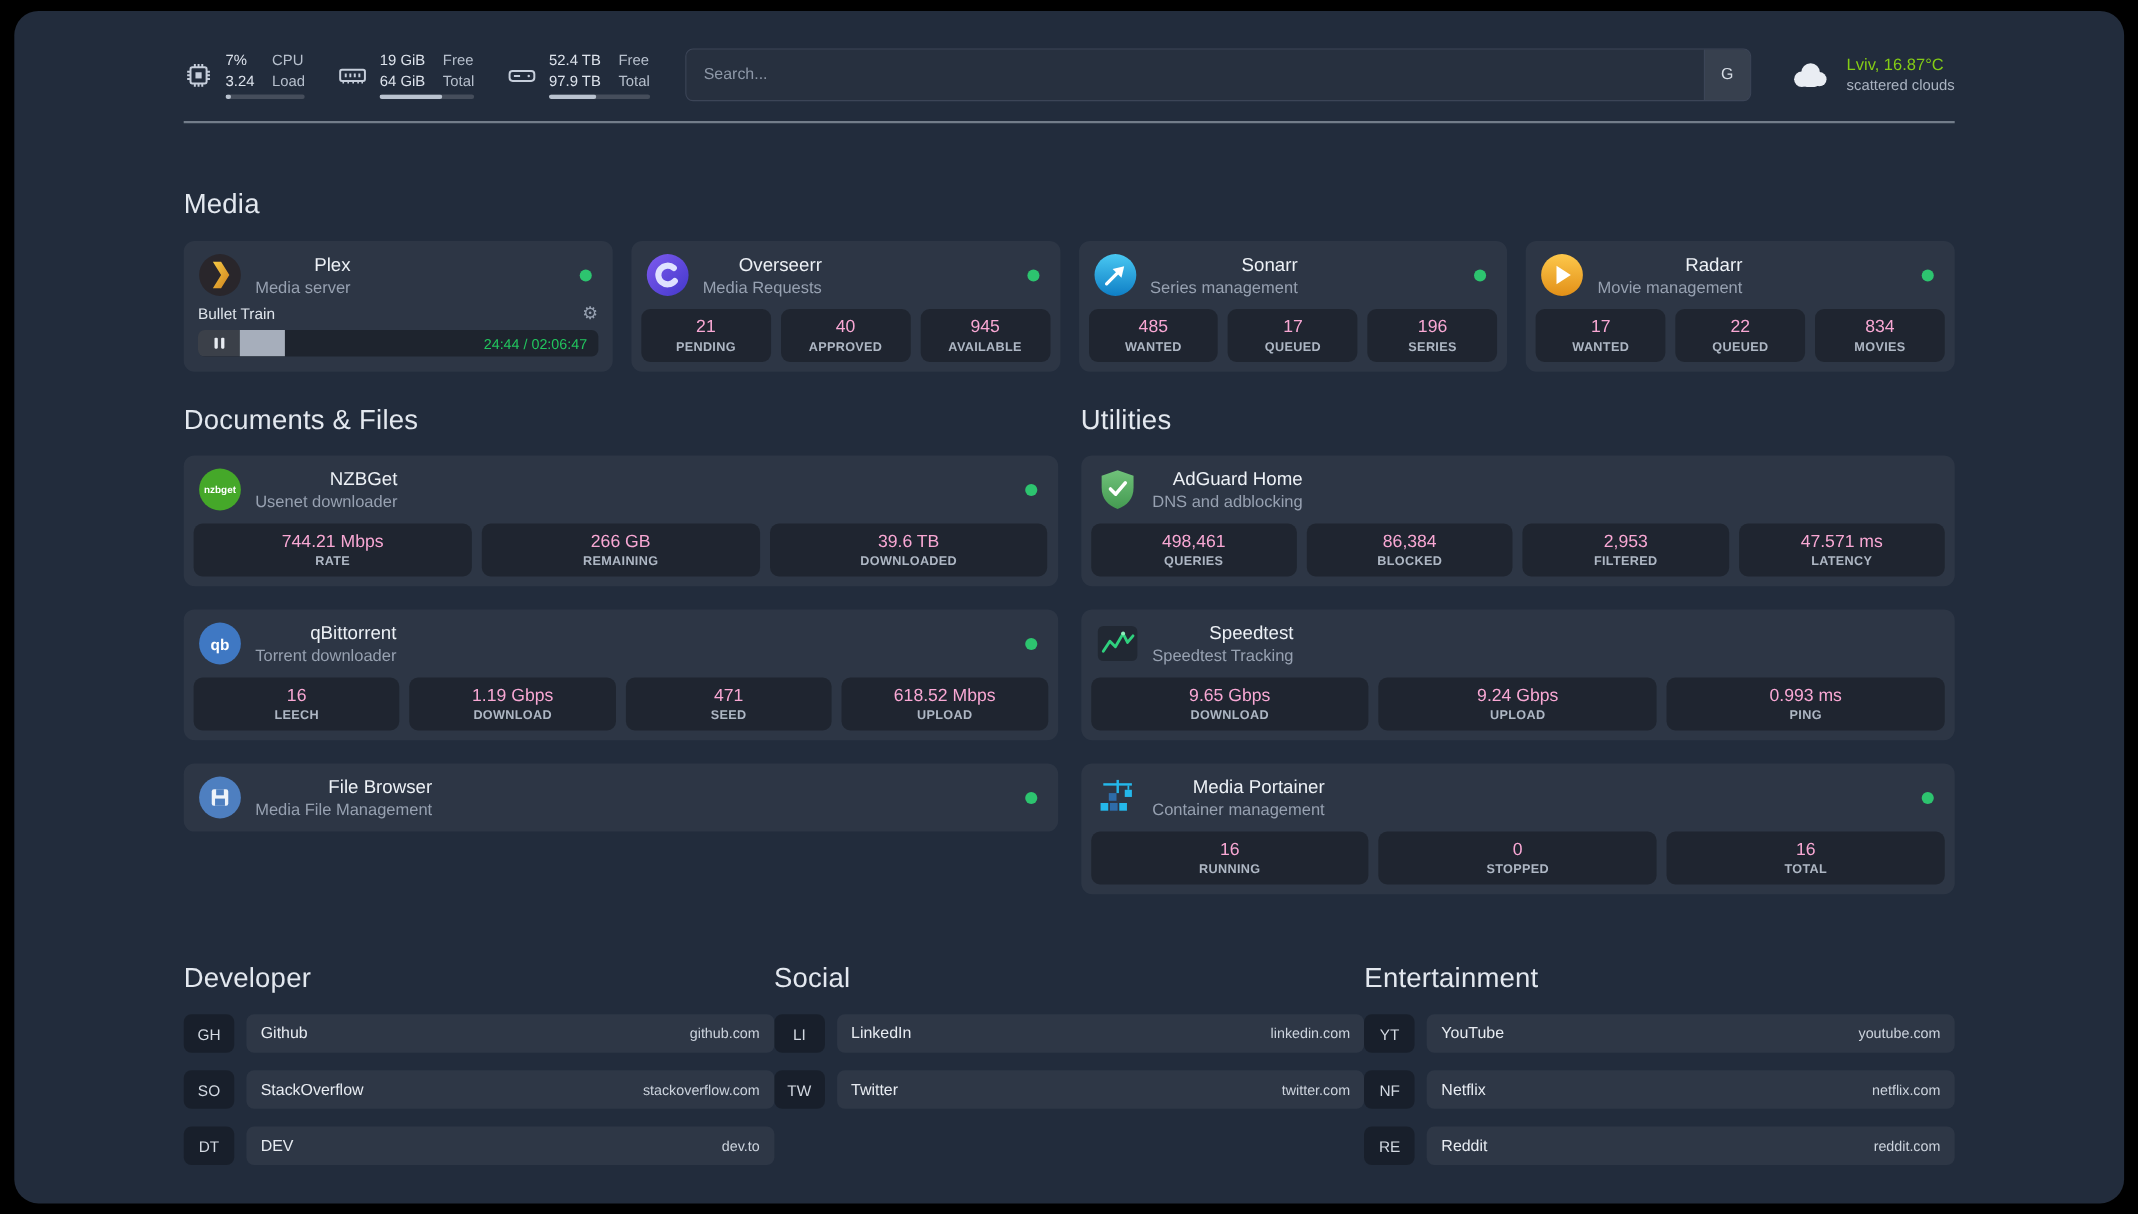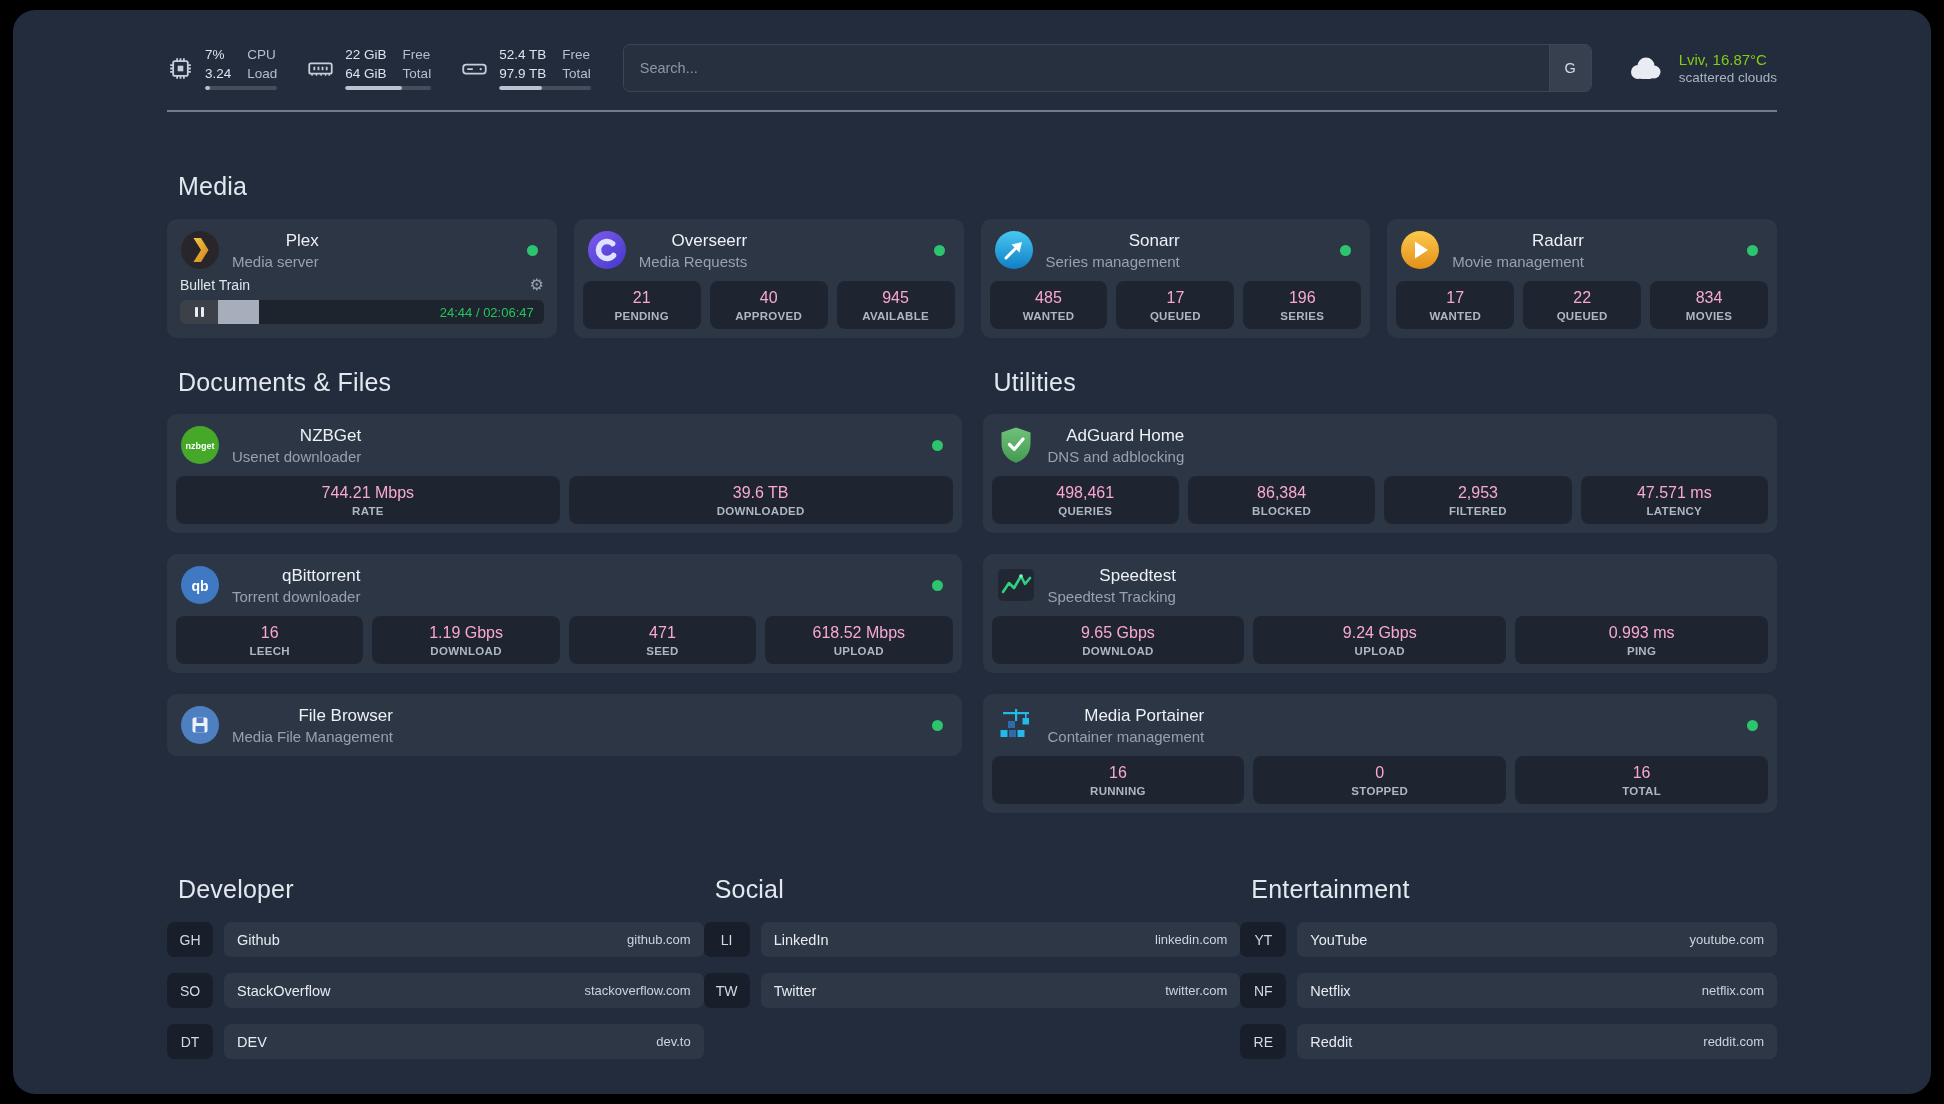--- a/index.html
+++ b/index.html
@@ -32,21 +32,21 @@
                      border-left: 1px solid #3c4557; color: #d6dce5; font-size: 14.5px;
                      cursor: pointer; font-family: inherit; }
 
   .weather { display: flex; gap: 13px; align-items: center; flex: none; }
   .w-loc  { font-size: 15px; color: #84cc16; }
   .w-cond { font-size: 13.5px; color: #aab3c1; margin-top: 2px; }
 
   .divider { margin-top: 18px; border-bottom: 2px solid rgba(196,205,216,0.5); }
 
   
-  .section-title { font-size: 25px; font-weight: 500; color: #e3e8ef; letter-spacing: 0.2px; margin-left: 11px; }
+  .section-title { font-size: 25px; font-weight: 500; color: #e3e8ef; letter-spacing: 0.2px; }
   .media-section { margin-top: 60px; }
   .media-grid { display: grid; grid-template-columns: repeat(4, 1fr); gap: 17px; margin-top: 18px; }
 
   .card { background: rgba(255,255,255,0.05); border-radius: 10px; padding: 9px; cursor: pointer; }
   .card-head { display: flex; align-items: center; gap: 12px; min-height: 42px; padding: 2px 4px; text-align: right; }
   .svc-icon { width: 40px; height: 40px; flex: none; display: flex; }
   .svc-name { font-size: 17px; color: #edf1f6; font-weight: 500; }
   .svc-sub  { font-size: 15px; color: #97a1b1; margin-top: 2px; }
   .dot { width: 11px; height: 11px; border-radius: 50%; background: #2dc46f; margin-left: auto;
          margin-right: 6px; flex: none; }
@@ -125,21 +125,21 @@
           <span class="res-icon">
             <svg width="27" height="27" viewBox="0 0 24 24" fill="none" stroke="#c6cedb" stroke-width="1.6">
               <rect x="2" y="7.5" width="20" height="9" rx="1.5"></rect>
               <path d="M6.5 10.5v3 M10.2 10.5v3 M13.8 10.5v3 M17.5 10.5v3"></path>
               <path d="M4.5 16.5v2 M8.5 16.5v2 M12.5 16.5v2 M16.5 16.5v2 M19.8 16.5v2" stroke-width="1.3"></path>
             </svg>
           </span>
           <div class="res-body">
             <div class="res-cols">
               <div class="res-col">
-                <div class="res-line">22 GiB</div>
+                <div class="res-line">19 GiB</div>
                 <div class="res-line">64 GiB</div>
               </div>
               <div class="res-col dim">
                 <div class="res-line">Free</div>
                 <div class="res-line">Total</div>
               </div>
             </div>
             <div class="res-bar">
               <div class="res-fill" style="width: 66%;"></div>
             </div>
@@ -367,20 +367,24 @@
               <div class="svc-sub">Usenet downloader</div>
             </div>
             <span class="dot"></span>
           </div>
           <div class="stats">
             <div class="stat">
               <div class="stat-value">744.21 Mbps</div>
               <div class="stat-label">RATE</div>
             </div>
             <div class="stat">
+              <div class="stat-value">266 GB</div>
+              <div class="stat-label">REMAINING</div>
+            </div>
+            <div class="stat">
               <div class="stat-value">39.6 TB</div>
               <div class="stat-label">DOWNLOADED</div>
             </div>
           </div>
         </div>
 
         <div class="card">
           <div class="card-head">
             <span class="svc-icon">
               <svg width="40" height="40" viewBox="0 0 40 40">

